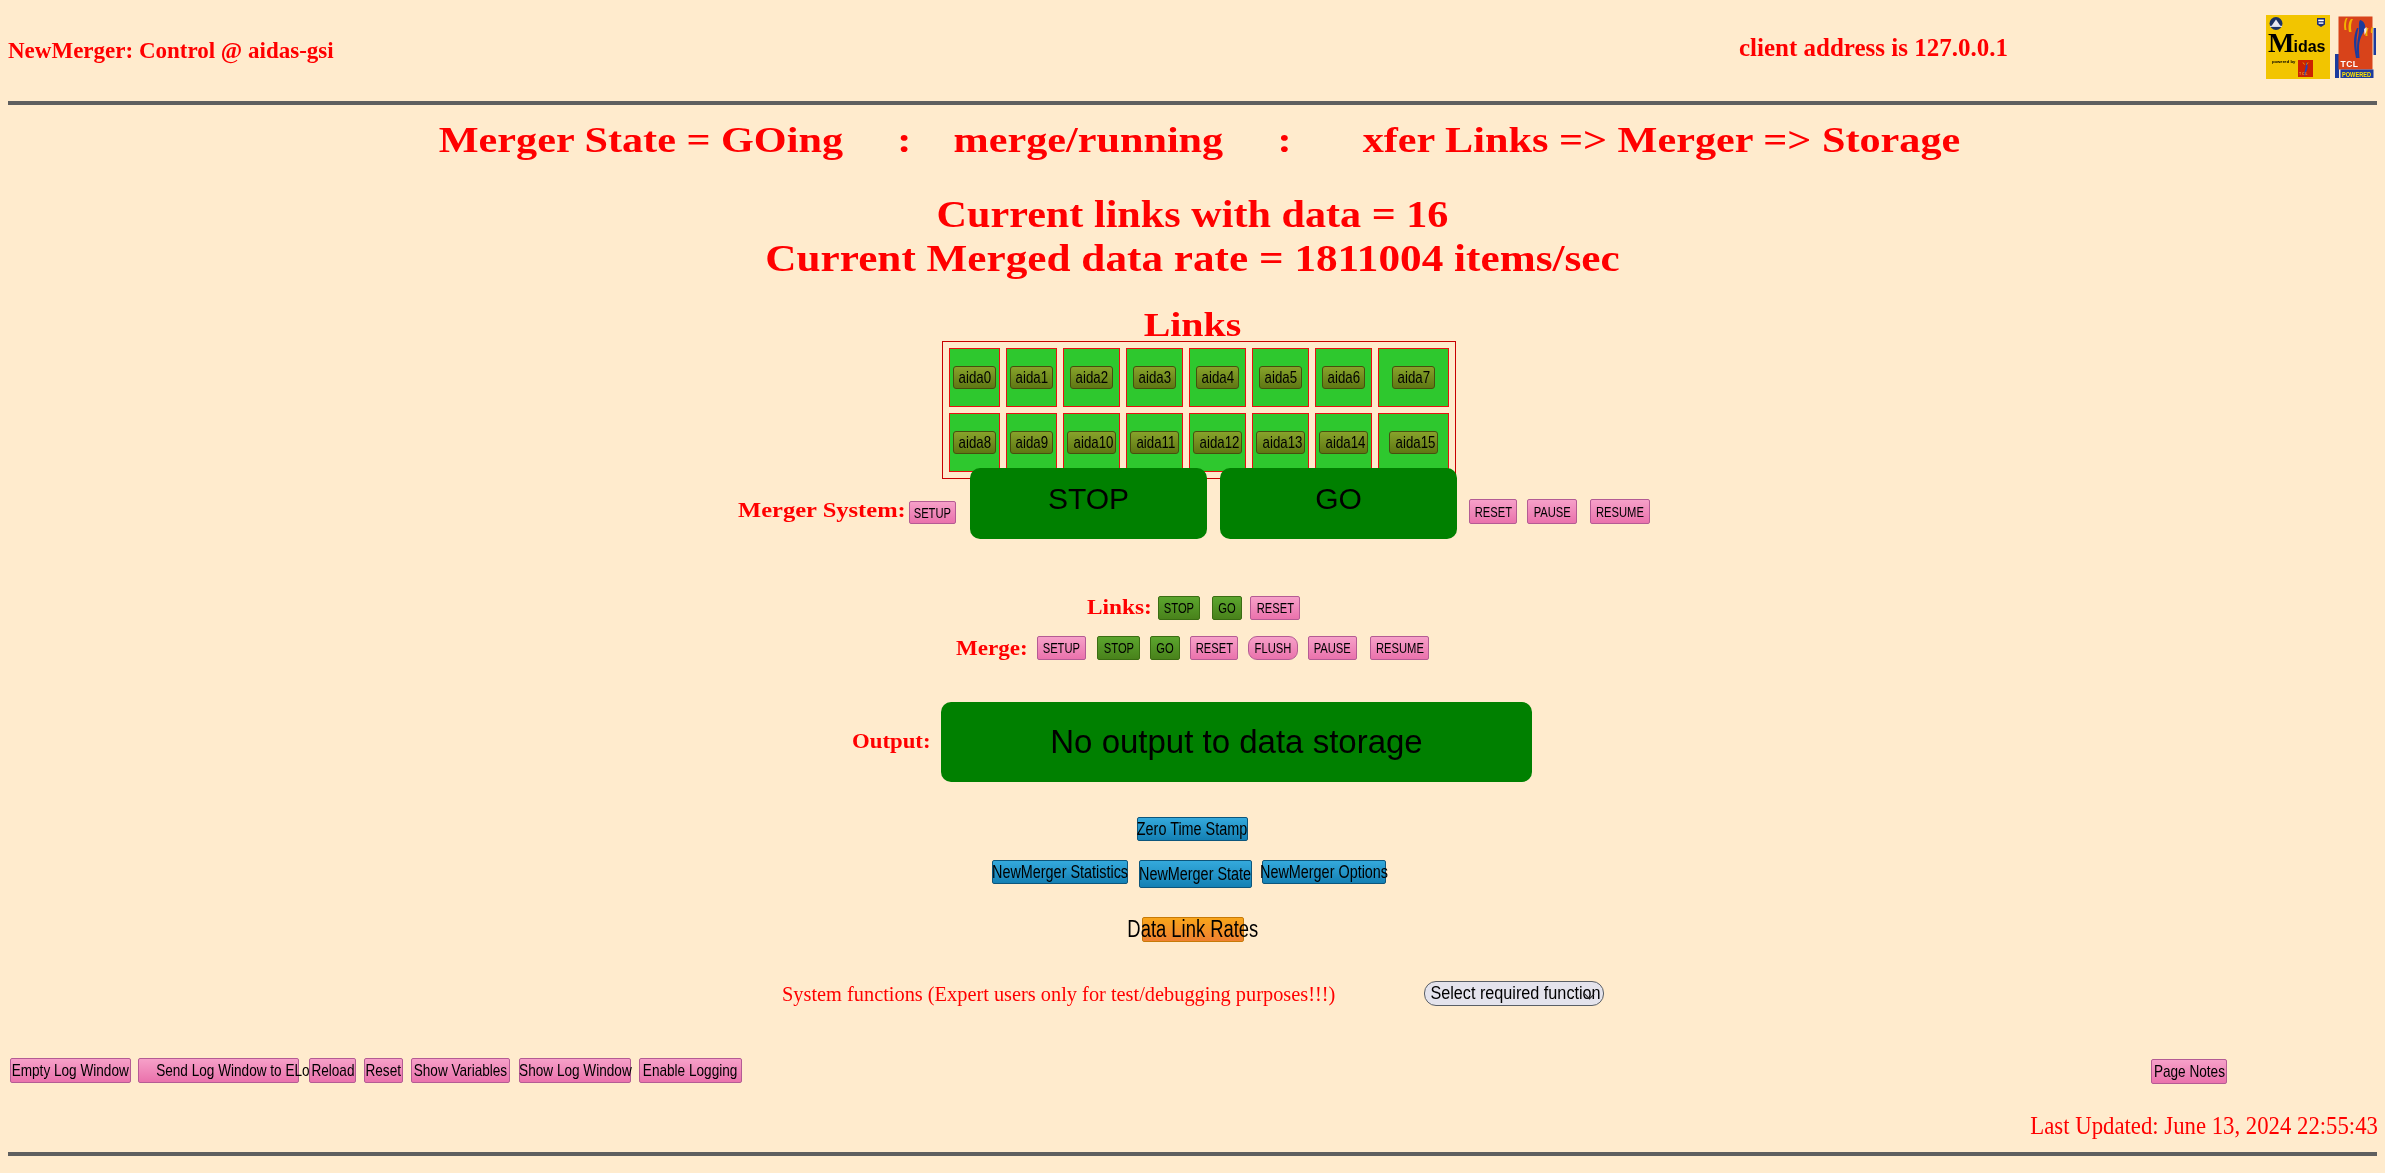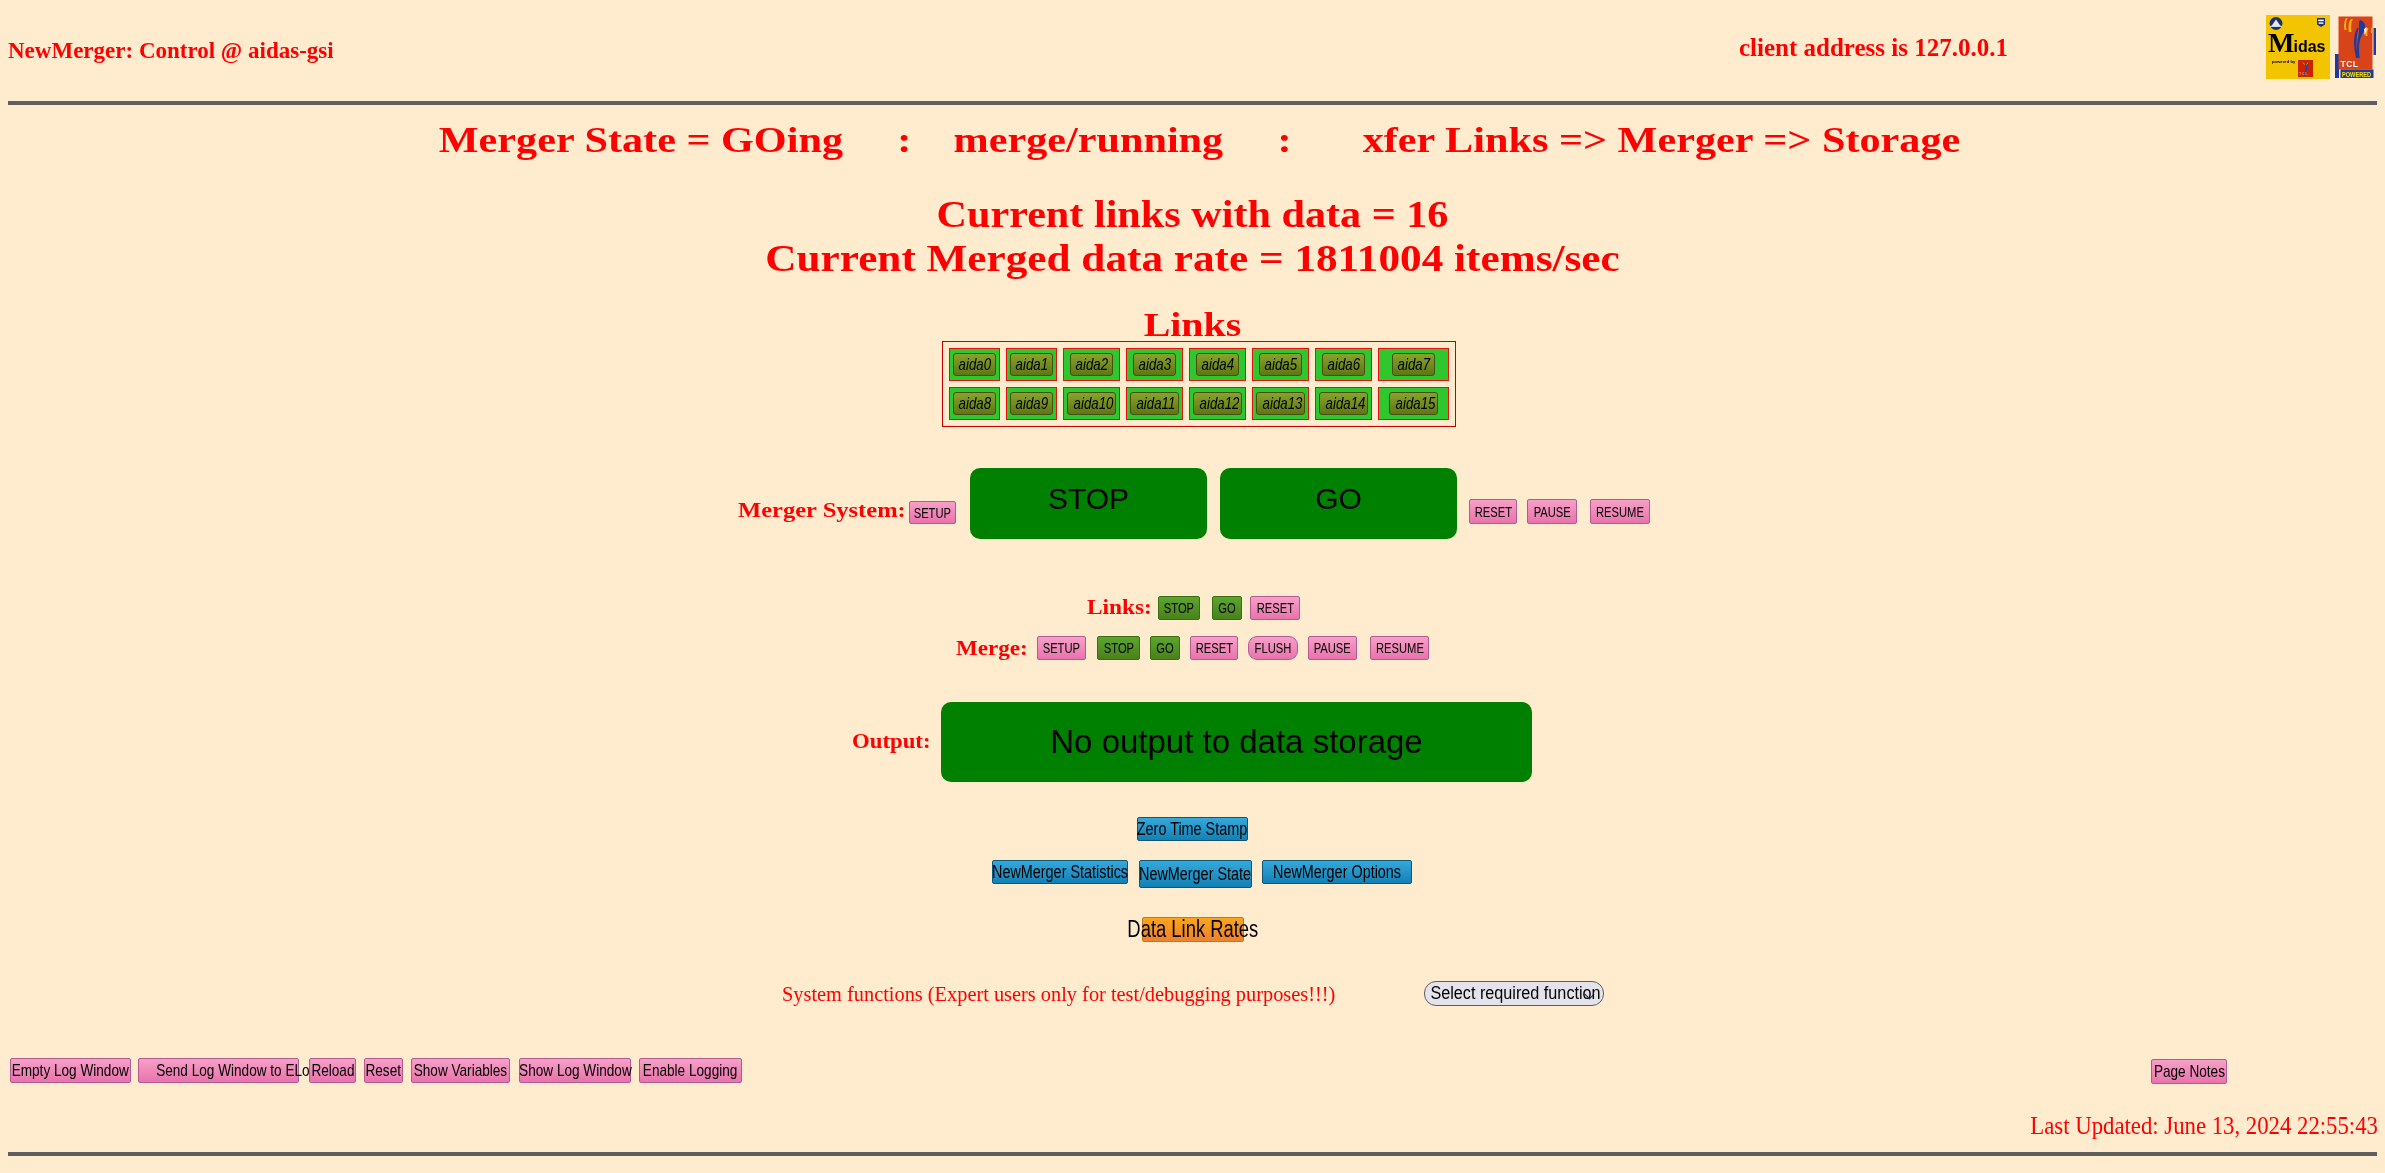--- a/index.html
+++ b/index.html
@@ -15,21 +15,21 @@
 .pink{background:linear-gradient(#f6a0c8,#ea72ac);border:1px solid #b45b94;}
 .grn{background:linear-gradient(#5ba52e,#49821b);border:1px solid #3a6d12;}
 .blu{background:linear-gradient(#34a9dc,#1480b4);border:1px solid #0d567c;font-size:18px;}
 .org{background:linear-gradient(#f9a51a,#ee8030);border:1px solid #c77a08;font-size:23px;}
 .bigbtn{position:absolute;background:#008000;border:none;border-radius:10px;
   display:flex;align-items:center;justify-content:center;
   font-family:"Liberation Sans",sans-serif;color:#000;}
 .lab{position:absolute;font-weight:bold;color:#FF0000;font-size:22px;white-space:nowrap;transform-origin:0 50%;}
 table.links{position:absolute;left:942px;top:341px;border-collapse:separate;border-spacing:6px;
   border:1px solid #c80000;}
-table.links td{border:1px solid #e81010;background:#2ec82e;padding:4px 3px;text-align:center;font-style:italic;}
+table.links td{border:1px solid #e81010;background:#2ec82e;padding:17px 3px;text-align:center;}
 table.links .abtn{display:inline-block;box-sizing:border-box;height:23px;line-height:21px;width:43px;
   font-family:"Liberation Sans",sans-serif;font-size:17px;color:#000;
   background:linear-gradient(#87a32b,#5f7713);border:1px solid #474f0e;border-radius:3px;}
 table.links .abtn.w6{width:49px;}
 table.links .abtn>span{display:inline-block;transform:scaleX(0.78);transform-origin:50% 50%;}
 .hr{position:absolute;left:8px;right:8px;height:4px;background:#5f5f5f;}
 </style>
 </head>
 <body>
 <div id="page">
@@ -165,21 +165,21 @@
 
 <div class="btn blu" style="left:1137px;top:817px;width:111px;height:24px;">
       <span>Zero Time Stamp</span>
     </div>
 <div class="btn blu" style="left:992px;top:860px;width:136px;height:24px;">
       <span>NewMerger Statistics</span>
     </div>
 <div class="btn blu" style="left:1139px;top:860px;width:113px;height:28px;">
       <span>NewMerger State</span>
     </div>
-<div class="btn blu" style="left:1262px;top:860px;width:150px;height:24px;">
+<div class="btn blu" style="left:1262px;top:860px;width:124px;height:24px;">
       <span>NewMerger Options</span>
     </div>
 
 <div class="btn org" style="left:1142px;top:917px;width:102px;height:25px;">
       <span>Data Link Rates</span>
     </div>
 
 <div class="red" style="position:absolute;left:782px;top:981px;font-size:22px;transform:scaleX(0.925);transform-origin:0 50%;white-space:nowrap;">System functions (Expert users only for test/debugging purposes!!!)</div>
 <div style="position:absolute;left:1424px;top:981px;width:180px;height:25px;box-sizing:border-box;background:#e4e3ec;border:1px solid #5a5f66;border-radius:12px;font-family:'Liberation Sans',sans-serif;font-size:18px;color:#000;display:flex;align-items:center;">
   <span style="padding-left:6px;display:inline-block;transform:scaleX(0.9);transform-origin:0 50%;white-space:nowrap;">Select required function</span>

